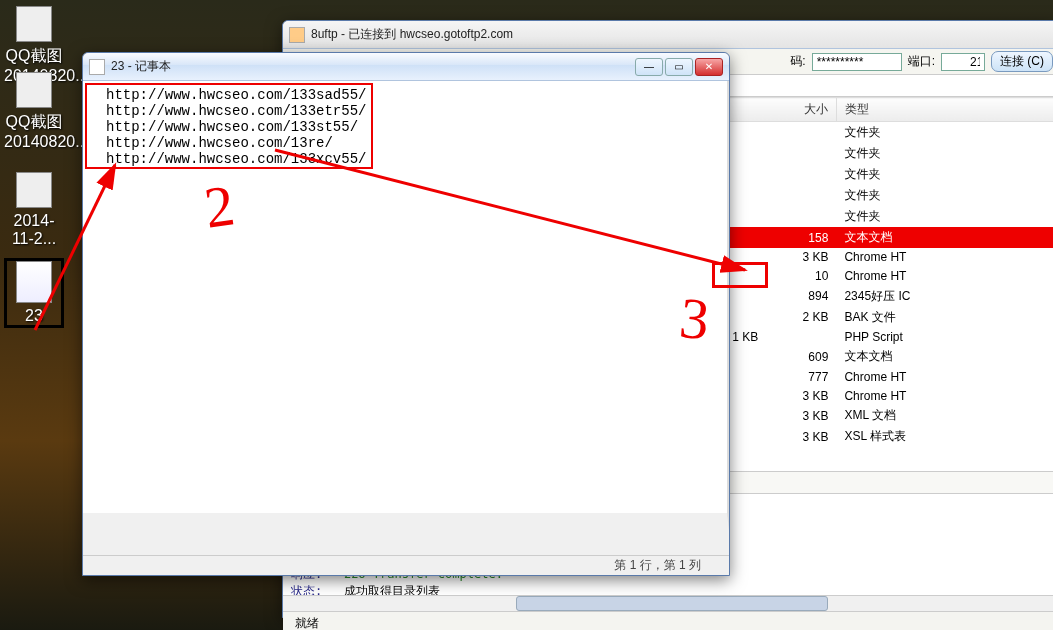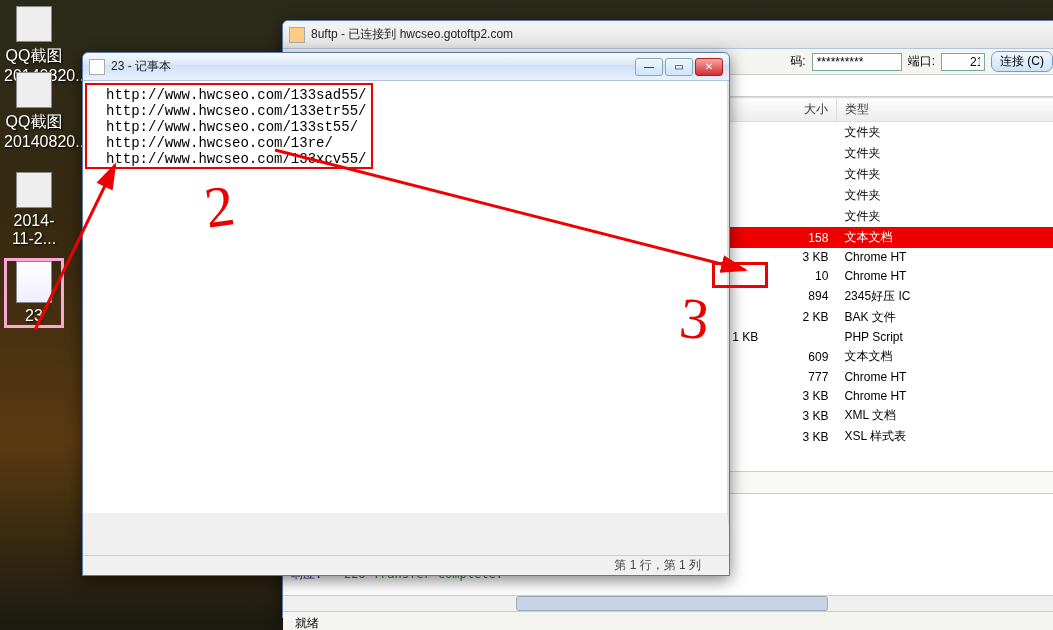--- a/index.html
+++ b/index.html
@@ -7,21 +7,21 @@
   font-family: "Microsoft YaHei", Tahoma, sans-serif;
   font-size: 12px;
   background: linear-gradient(to bottom, #2a2a1a 0%, #3a2a10 40%, #5a3a10 70%, #1a1a10 100%);
   width: 1053px; height: 630px;
   position: relative; overflow: hidden;
 }
 
 .desktop-icon { position: absolute; width: 60px; text-align: center; color: #fff; font-size: 16px; text-shadow: 1px 1px 2px #000; }
 .desktop-icon .ico { width: 36px; height: 36px; margin: 0 auto 4px; background: #eee; border: 1px solid #888; }
 .desktop-icon.txt .ico { background: linear-gradient(#fff,#eef); }
-.desktop-icon.sel { border: 3px solid #f9a8d4; }
+.desktop-icon.sel { border: 3px solid #000000; }
 .desktop-icon.sel .ico { width: 36px; height: 42px; }
 
 
 .window {
   position: absolute; background: #f0f0f0;
   border: 1px solid #5a7aaa; border-radius: 6px 6px 0 0;
   box-shadow: 0 4px 16px rgba(0,0,0,.5);
 }
 .titlebar {
   height: 28px; background: linear-gradient(#f9fbff,#d8e6f8 45%,#cfe1f7 46%,#e8f1fd);
@@ -227,20 +227,21 @@
       </div>
       <div class="status-strip">19 个文件夹和 13 个文件，大小：26091 字节。</div>
     </div>
   </div>
   <div class="log-pane" id="log-pane">
       <div class="cmd"><b>命令:</b>&nbsp;&nbsp;&nbsp;TYPE A</div>
       <div class="resp"><b>响应:</b>&nbsp;&nbsp;&nbsp;200 Type set to A.</div>
       <div class="cmd"><b>命令:</b>&nbsp;&nbsp;&nbsp;LIST</div>
       <div class="resp"><b>响应:</b>&nbsp;&nbsp;&nbsp;150 Opening ASCII mode data connection.</div>
       <div class="resp"><b>响应:</b>&nbsp;&nbsp;&nbsp;226 Transfer complete.</div>
+      <div class="st"><b>状态:</b>&nbsp;&nbsp;&nbsp;成功取得目录列表</div>
     </div>
   <div class="bottom-scroll">
       <div class="thumb"></div>
     </div>
   <div class="ready">就绪</div>
 </div>
 
 <div class="window" style="left:82px; top:52px; width:648px; height:524px;">
   <div class="titlebar">
     <span class="icon"></span>

